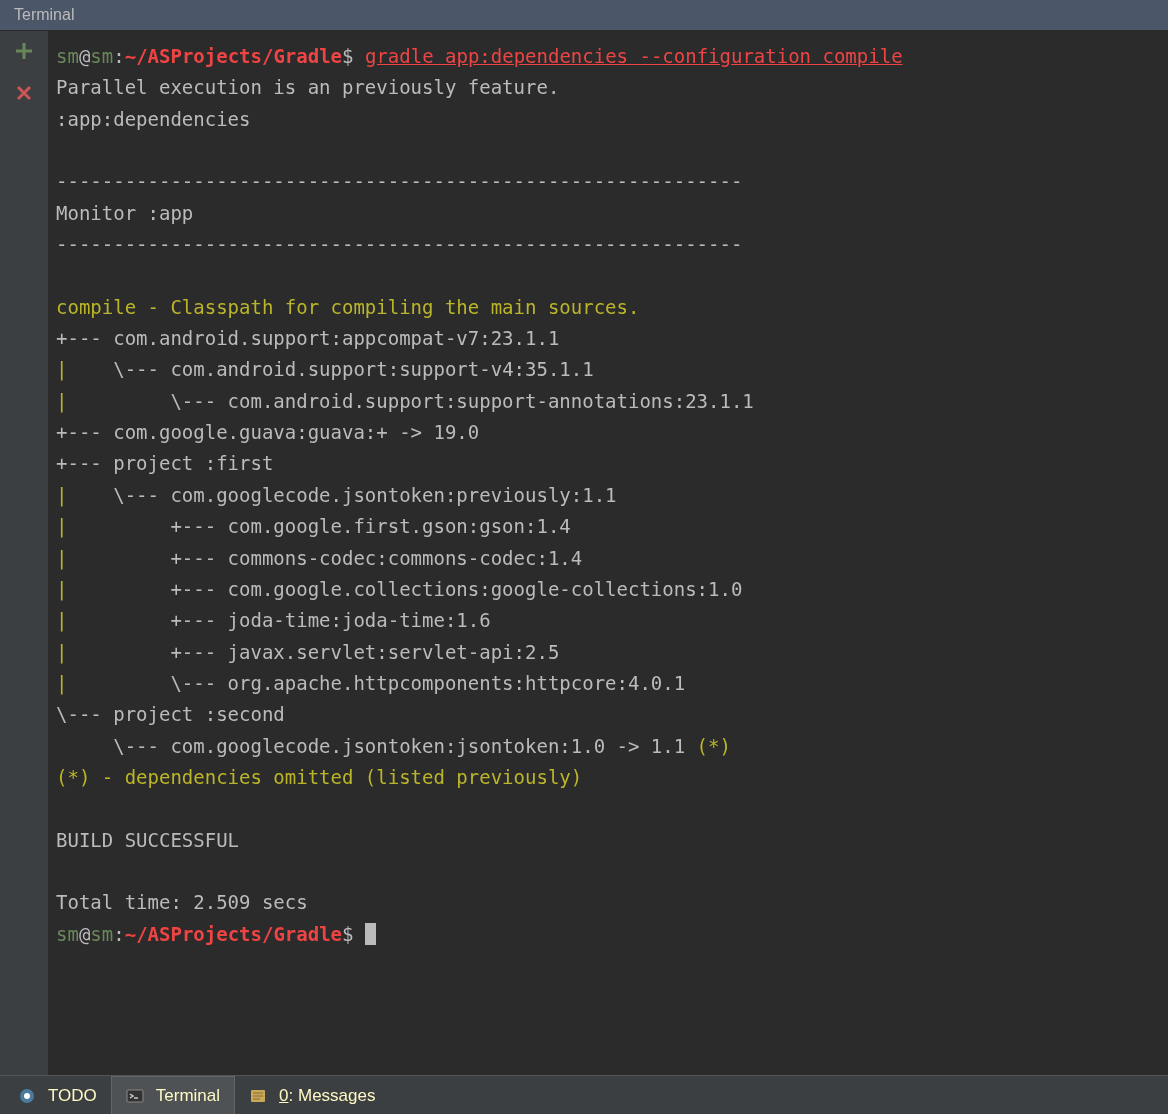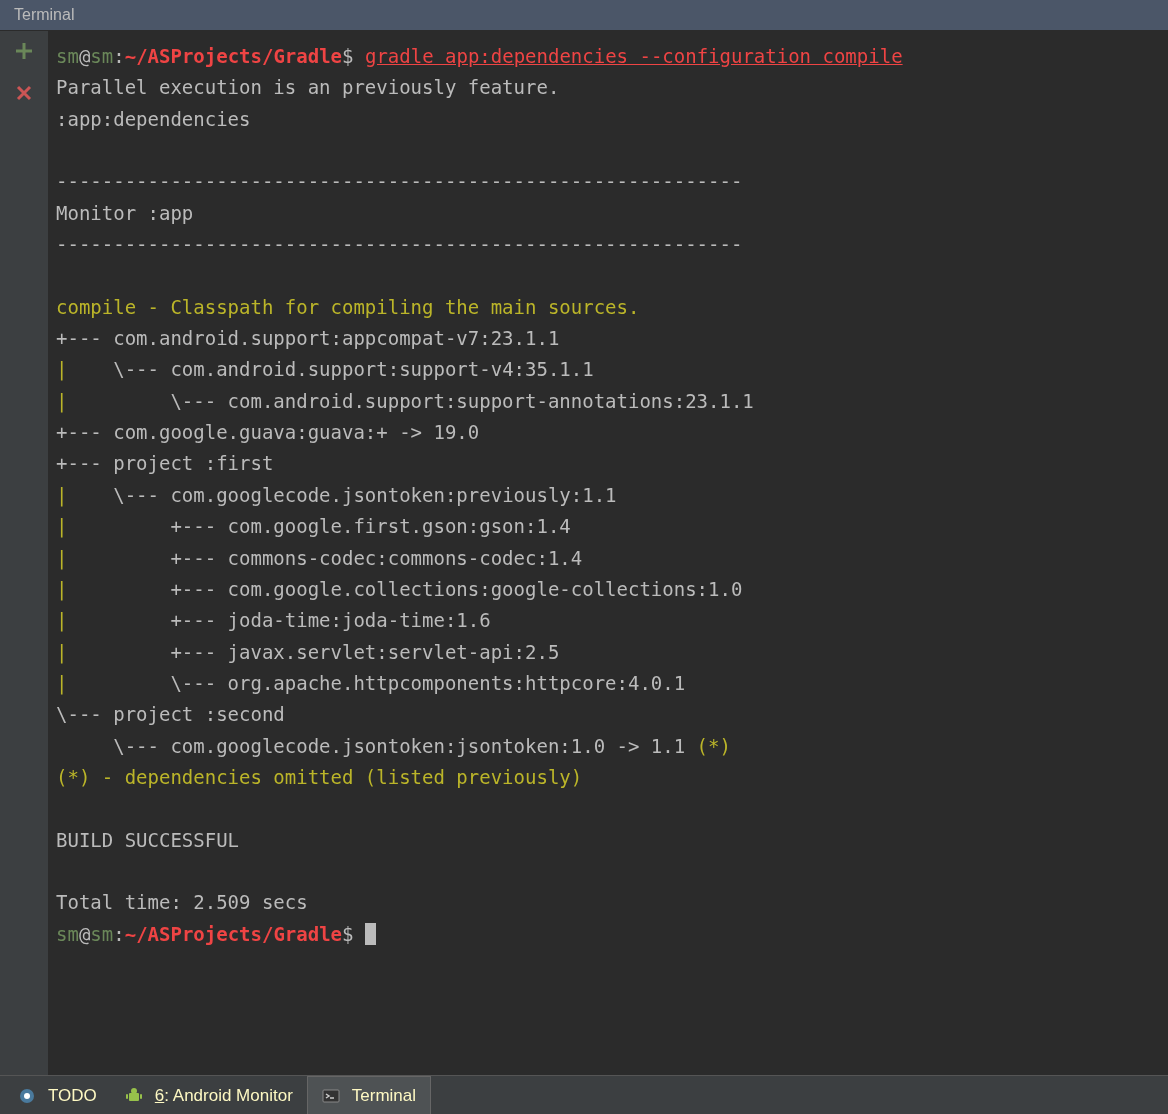--- a/index.html
+++ b/index.html
@@ -167,34 +167,34 @@
 <div class="bottom-bar">
   <div class="bottom-tab">
     <span class="tab-icon">
       <svg width="18" height="18" viewBox="0 0 18 18">
           <circle cx="9" cy="9" r="7" fill="#4a7a9d"></circle>
           <circle cx="9" cy="9" r="3" fill="#fff"></circle>
         </svg>
     </span>
     <span>TODO</span>
   </div>
-  <div class="bottom-tab">
-    <span class="tab-icon">
-      <svg width="18" height="18" viewBox="0 0 18 18">
-          <rect x="4" y="6" width="10" height="8" rx="1" fill="#97c14b"></rect>
-          <circle cx="9" cy="4" r="3" fill="#97c14b"></circle>
-          <rect x="1" y="7" width="2" height="5" rx="1" fill="#97c14b"></rect>
-          <rect x="15" y="7" width="2" height="5" rx="1" fill="#97c14b"></rect>
-        </svg>
-    </span>
-    <span><span class="underline">6</span><span>: Android Monitor</span></span>
-  </div>
   <div class="bottom-tab active">
     <span class="tab-icon">
       <svg width="18" height="18" viewBox="0 0 18 18">
           <rect x="1" y="3" width="16" height="12" rx="1" fill="#333" stroke="#888"></rect>
           <path d="M4 7l3 2-3 2" stroke="#ccc" stroke-width="1.5" fill="none"></path>
           <line x1="8" y1="11" x2="12" y2="11" stroke="#ccc" stroke-width="1.5"></line>
         </svg>
     </span>
     <span>Terminal</span>
   </div>
+  <div class="bottom-tab">
+    <span class="tab-icon">
+      <svg width="18" height="18" viewBox="0 0 18 18">
+          <rect x="2" y="3" width="14" height="12" rx="1" fill="#c9a959"></rect>
+          <line x1="4" y1="6" x2="14" y2="6" stroke="#8a6d2f"></line>
+          <line x1="4" y1="9" x2="14" y2="9" stroke="#8a6d2f"></line>
+          <line x1="4" y1="12" x2="11" y2="12" stroke="#8a6d2f"></line>
+        </svg>
+    </span>
+    <span><span class="underline">0</span><span>: Messages</span></span>
+  </div>
 </div>
 
 </body></html>

